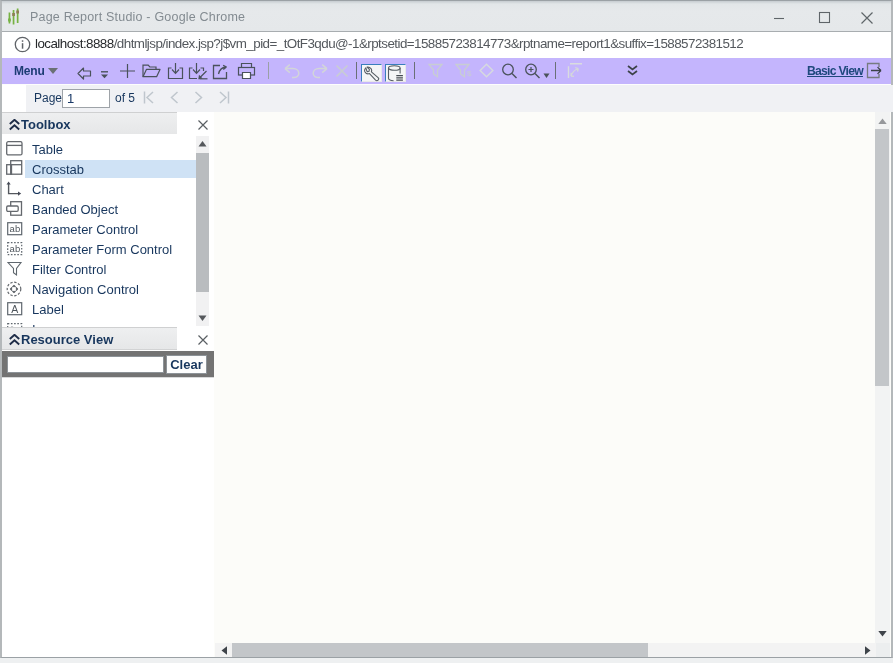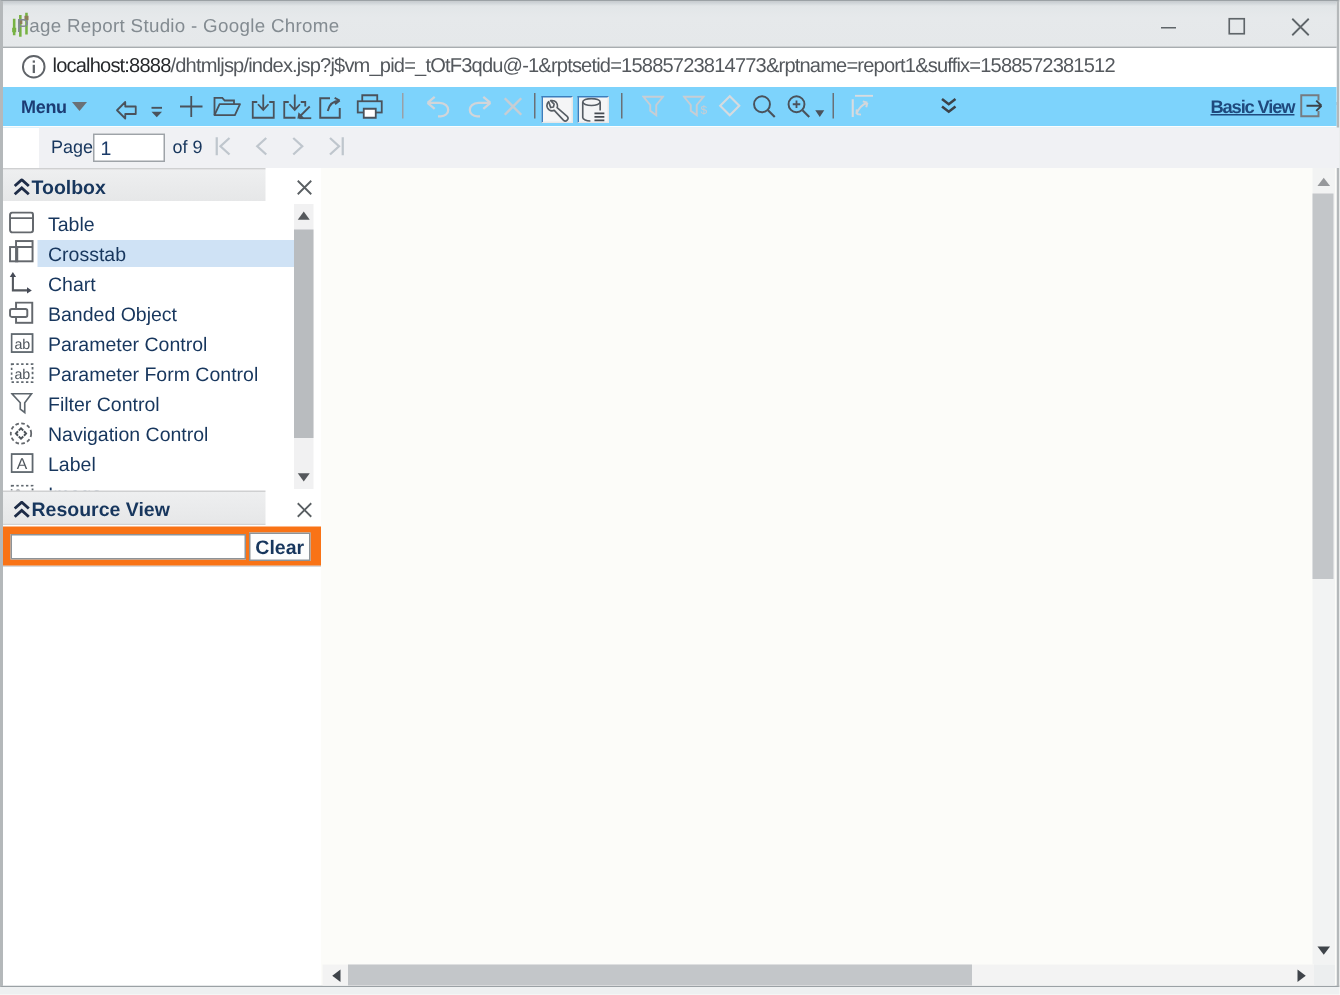--- a/index.html
+++ b/index.html
@@ -5,28 +5,28 @@
 * { margin:0; padding:0; box-sizing:border-box; }
 html,body { width:893px; height:663px; overflow:hidden; }
 body { font-family:"Liberation Sans", sans-serif; background:#eef0f1; position:relative; }
 .win { position:absolute; left:0; top:0; width:893px; height:658px;
   border-top:1px solid #9ba1a5; border-left:2px solid #b4b8ba; border-right:2px solid #b4b8ba; border-bottom:1px solid #9ba1a5;
   background:#fff; }
 
 .titlebar { position:absolute; left:0; top:0; width:889px; height:31px;
   background:linear-gradient(#c6ccd0 0%, #e2e6e8 10%, #e6e9eb 35%, #e5e8ea 100%);
   border-bottom:1px solid #a8adb0; }
-.title-text { position:absolute; left:9px; top:9px; font-size:12.5px; color:#838b91; letter-spacing:0.2px; }
+.title-text { position:absolute; left:28px; top:9px; font-size:12.5px; color:#838b91; letter-spacing:0.2px; }
 .tb-btn { position:absolute; top:0; height:31px; }
 
 .urlbar { position:absolute; left:0; top:31px; width:889px; height:38px; background:#ffffff; border-bottom:2px solid #94989c; }
 .url-text { position:absolute; left:33px; top:4px; font-size:13.4px; letter-spacing:-0.55px; color:#54585d; }
 .url-text b { color:#27292c; font-weight:normal; }
 
-.toolbar { position:absolute; left:0; top:57px; width:889px; height:27px; background:#7dd3fc; border-bottom:1px solid #fdfdfd; }
+.toolbar { position:absolute; left:0; top:57px; width:889px; height:27px; background:#c4b5fd; border-bottom:1px solid #fdfdfd; }
 .menu-label { position:absolute; left:12px; top:6px; font-size:12px; letter-spacing:-0.2px; font-weight:bold; color:#1c3c74; }
 .pagerow { position:absolute; left:0; top:84px; width:889px; height:27px; background:#f0f1f4;margin-left:24px; }
 .pagerow .lbl { position:absolute; top:6px; font-size:12px; color:#17365d; }
 .page-input { position:absolute; left:36px; top:4px; width:48px; height:19px; border:1px solid #9ea3a8; background:#fff; font-size:13px; color:#1a3a68; padding-left:4px; font-family:"Liberation Sans",sans-serif; }
 
 .leftpanel { position:absolute; left:0px; top:111px; width:212px; height:545px; background:#ffffff; }
 .phead { position:absolute; left:0; width:175px; height:23px; background:linear-gradient(#eeeff0,#e6e7e8); border-top:1px solid #cfd0d1; border-bottom:1px solid #d2d3d4; }
 .phead .ptitle { position:absolute; left:19px; top:4px; font-size:13px; font-weight:bold; color:#17365d; }
 .item { position:absolute; left:0; width:194px; height:20px; }
 .item .txt { position:absolute; left:30px; top:3px; font-size:13px; color:#17365d; }
@@ -191,21 +191,21 @@
           <path d="M13 5 V1.5 H1.5 V15.5 H13 V12" stroke="#767b80" stroke-width="1.3" fill="none"></path>
           <path d="M5 8.5 H15 M15 8.5 l-3.5 -3.4 M15 8.5 l-3.5 3.4" stroke="#3c4248" stroke-width="1.3" fill="none"></path>
         </svg>
     </div>
     <a class="bv">Basic View</a>
   </div>
 
   <div class="pagerow">
     <div class="lbl" style="left:8px">Page</div>
     <input class="page-input" value="1" style="">
-    <div class="lbl" style="left:89px">of 9</div>
+    <div class="lbl" style="left:89px">of 5</div>
     <div id="nav-icons">
 
       <svg class="icon" style="left:117px;top:6px" width="11" height="13" viewBox="0 0 11 13">
           <path d="M1.5 0.5 V12.5 M10 1 L4 6.5 L10 12" stroke="#bfc6cd" stroke-width="1.5" fill="none"></path>
         </svg>
 
       <svg class="icon" style="left:144px;top:6px" width="9" height="13" viewBox="0 0 9 13">
           <path d="M7.5 1 L1.5 6.5 L7.5 12" stroke="#bfc6cd" stroke-width="1.5" fill="none"></path>
         </svg>
 
@@ -318,21 +318,21 @@
 
     <div class="phead" style="top:215px">
       <svg class="icon" style="left:7px;top:6px" width="11" height="12" viewBox="0 0 11 12">
           <path d="M0.8 5 L5.5 0.8 L10.2 5 M0.8 10.5 L5.5 6.3 L10.2 10.5" stroke="#1e2c47" stroke-width="1.9" fill="none"></path>
         </svg>
       <div class="ptitle">Resource View</div>
       <svg class="icon" style="left:195px;top:6px" width="12" height="12" viewBox="0 0 12 12">
           <path d="M1.5 1.5 L10.5 10.5 M10.5 1.5 L1.5 10.5" stroke="#5a5f63" stroke-width="1.2" fill="none"></path>
         </svg>
     </div>
-    <div style="position:absolute;top:239px;left:0;width:212px;height:27px;background:#f97316;border-bottom:1px solid #d8d9da">
+    <div style="position:absolute;top:239px;left:0;width:212px;height:27px;background:#737373;border-bottom:1px solid #d8d9da">
       <input style="position: absolute; left: 5px; top: 5px; width: 157px; height: 17px; border: 1px solid rgb(141, 147, 152); background: rgb(255, 255, 255);">
       <div style="position:absolute;left:164px;top:4px;width:41px;height:19px;border:1px solid #8d9398;background:#fdfdfd;text-align:center;font-size:13px;font-weight:bold;color:#17365d;line-height:18px">Clear</div>
     </div>
   </div>
 
   <div class="canvas">
 
     <div style="position:absolute;right:1px;top:0px;width:15px;height:531px;background:#f2f3f3">
       <svg style="position:absolute;left:3px;top:6px" width="9" height="7" viewBox="0 0 9 7">
           <path d="M4.5 0.5 L8.7 6 H0.3 Z" fill="#96989b"></path>

